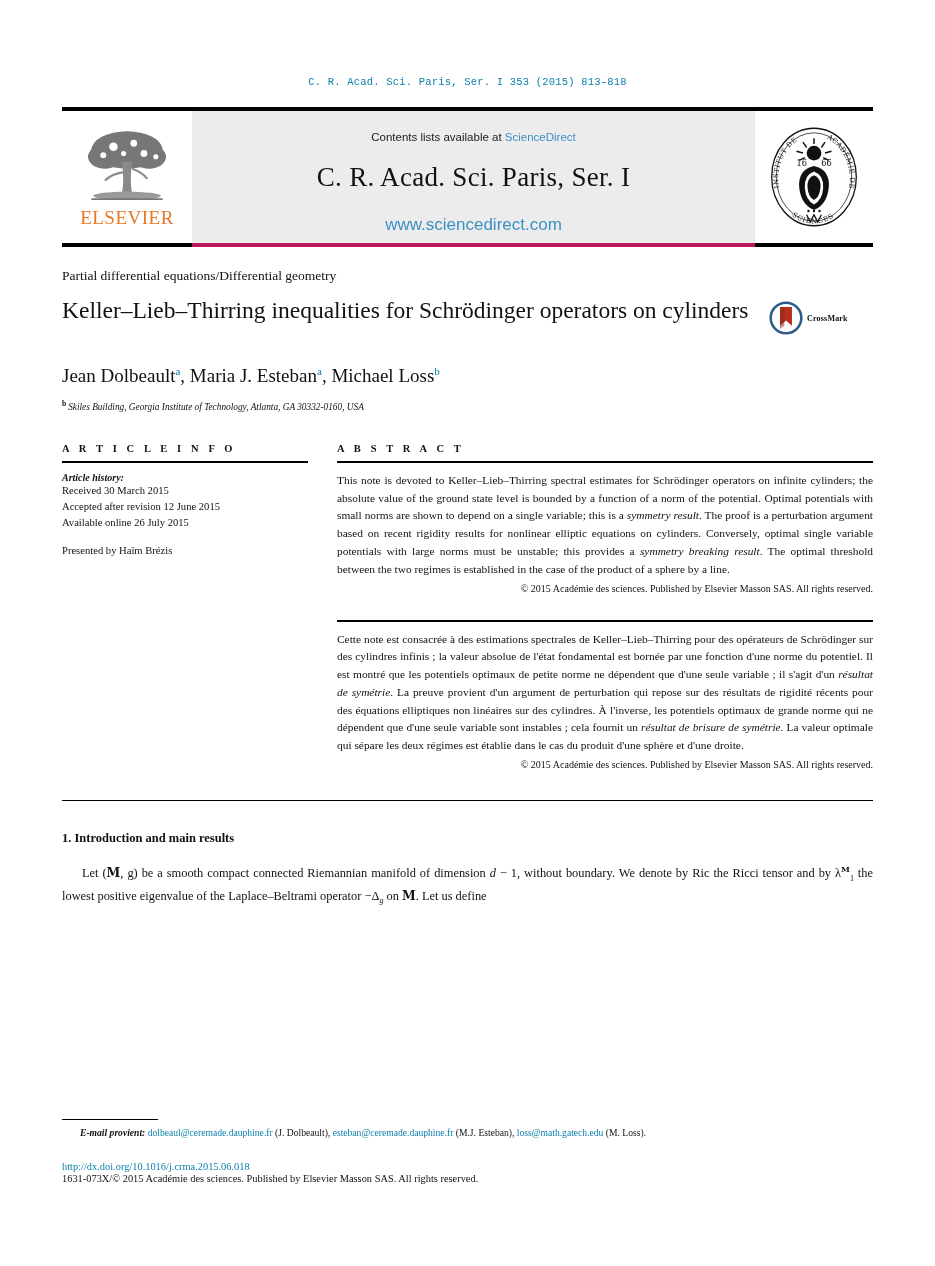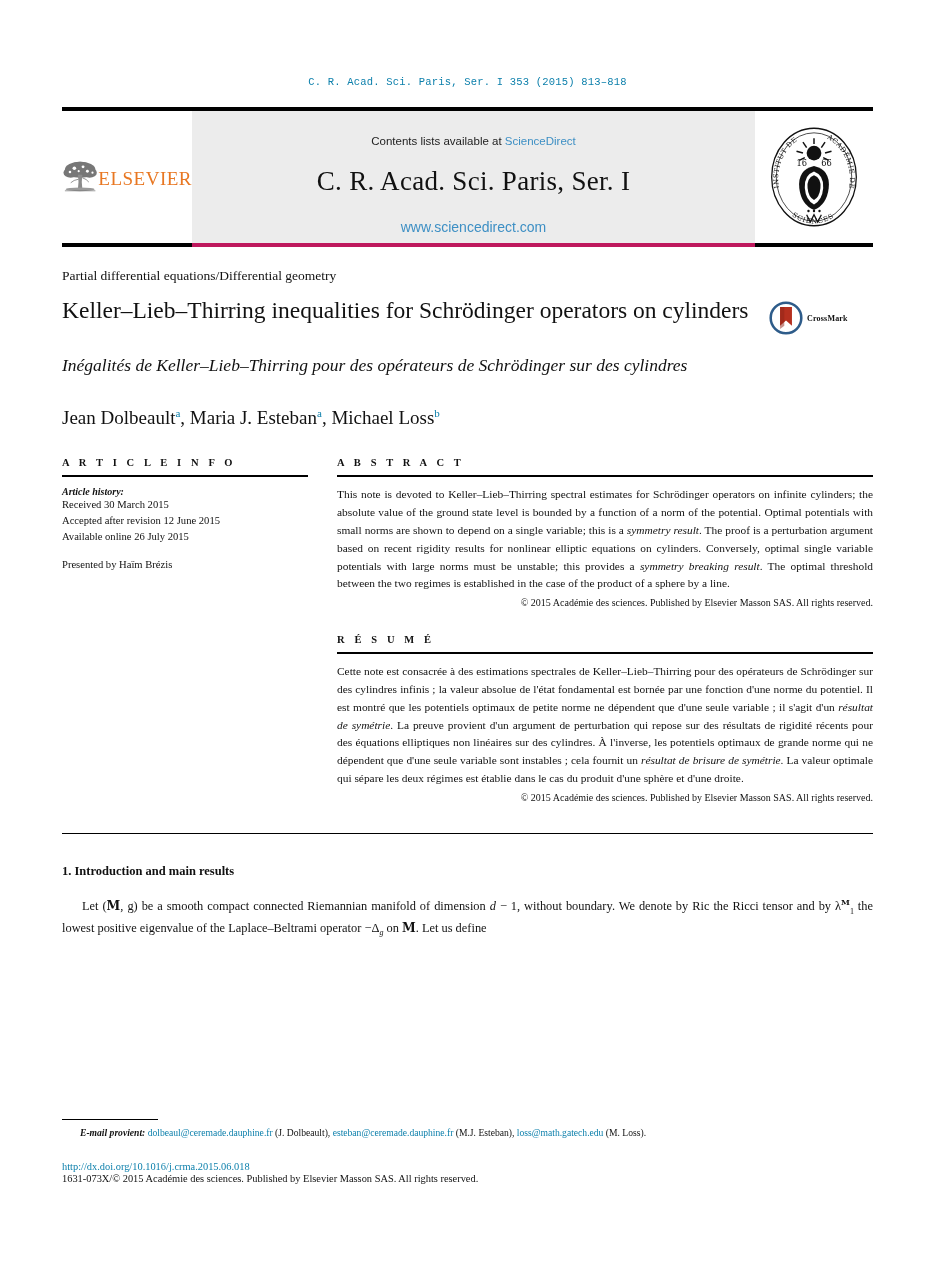--- a/index.html
+++ b/index.html
@@ -38,21 +38,21 @@
     margin-top: 19px;
     display: flex;
     align-items: stretch;
     height: 140px;
   }
   .masthead-left {
     width: 130px;
     border-top: 4px solid #000;
     border-bottom: 4px solid #000;
     display: flex;
-    flex-direction: row;
+    flex-direction: column;
     align-items: center;
     justify-content: center;
     box-sizing: border-box;
   }
   .elsevier-tree {
     width: 86px;
     height: 78px;
     display: block;
   }
   .elsevier-word {
@@ -86,21 +86,21 @@
   }
   .journal-title {
     font-family: "Liberation Serif", serif;
     font-size: 27px;
     color: #111;
     margin-top: 19px;
     letter-spacing: 0.3px;
   }
   .sd-url {
     font-family: "Liberation Sans", sans-serif;
-    font-size: 14px;
+    font-size: 17px;
     color: #3d8fc4;
     margin-top: 22px;
   }
   .masthead-right {
     width: 118px;
     border-top: 4px solid #000;
     border-bottom: 4px solid #000;
     box-sizing: border-box;
     display: flex;
     align-items: center;
@@ -391,29 +391,31 @@
     <div class="crossmark">
       <svg class="crossmark-mark" viewBox="0 0 40 40">
         <circle cx="20" cy="20" r="18" fill="#ffffff" stroke="#2e5c8a" stroke-width="3"></circle>
         <path d="M13 7 h14 v22 l-7 -6 l-7 6 z" fill="#b5301f"></path>
         <path d="M13 7 h5 v22 l-5 4 z" fill="#8f2417" opacity="0.5"></path>
       </svg>
       <span class="crossmark-label">CrossMark</span>
     </div>
   </div>
 
-  <div class="french-title">Inégalités de Keller–Lieb–Thirring pour des opérateurs de Schrödinger sur des cylindres</div>
 
   <div class="authors">
     <span>Jean Dolbeault</span><sup>a</sup>,
     <span>Maria J. Esteban</span><sup>a</sup>,
     <span>Michael Loss</span><sup>b</sup>
   </div>
 
   <div class="affiliations">
+    <div>
+      <span class="sup-label">b</span><span>Skiles Building, Georgia Institute of Technology, Atlanta, GA 30332-0160, USA</span>
+    </div>
   </div>
 
   <div class="info-grid">
 
     <div class="col-info">
       <div class="sec-heading">A R T I C L E   I N F O</div>
       <div class="rule"></div>
       <div class="hist-title">Article history:</div>
       <div class="hist-line">Received 30 March 2015</div>
       <div class="hist-line">Accepted after revision 12 June 2015</div>
@@ -421,21 +423,20 @@
       <div class="presented">Presented by Haïm Brézis</div>
     </div>
 
     <div class="col-abs">
       <div class="sec-heading">A B S T R A C T</div>
       <div class="rule"></div>
       <div class="abs-body"><span>This note is devoted to Keller–Lieb–Thirring spectral estimates for Schrödinger operators on infinite cylinders; the absolute value of the ground state level is bounded by a function of a norm of the potential. Optimal potentials with small norms are shown to depend on a single variable; this is a </span><i>symmetry result</i><span>. The proof is a perturbation argument based on recent rigidity results for nonlinear elliptic equations on cylinders. Conversely, optimal single variable potentials with large norms must be unstable; this provides a </span><i>symmetry breaking result</i><span>. The optimal threshold between the two regimes is established in the case of the product of a sphere by a line.</span></div>
       <div class="copyright">© 2015 Académie des sciences. Published by Elsevier Masson SAS. All rights reserved.</div>
 
       <div class="resume-block">
-        <div class="sec-heading">R É S U M É</div>
         <div class="rule"></div>
         <div class="abs-body"><span>Cette note est consacrée à des estimations spectrales de Keller–Lieb–Thirring pour des opérateurs de Schrödinger sur des cylindres infinis ; la valeur absolue de l'état fondamental est bornée par une fonction d'une norme du potentiel. Il est montré que les potentiels optimaux de petite norme ne dépendent que d'une seule variable ; il s'agit d'un </span><i>résultat de symétrie</i><span>. La preuve provient d'un argument de perturbation qui repose sur des résultats de rigidité récents pour des équations elliptiques non linéaires sur des cylindres. À l'inverse, les potentiels optimaux de grande norme qui ne dépendent que d'une seule variable sont instables ; cela fournit un </span><i>résultat de brisure de symétrie</i><span>. La valeur optimale qui sépare les deux régimes est établie dans le cas du produit d'une sphère et d'une droite.</span></div>
         <div class="copyright">© 2015 Académie des sciences. Published by Elsevier Masson SAS. All rights reserved.</div>
       </div>
     </div>
   </div>
 
   <div class="divider-top"></div>
   <div class="section-num">1. Introduction and main results</div>
 

